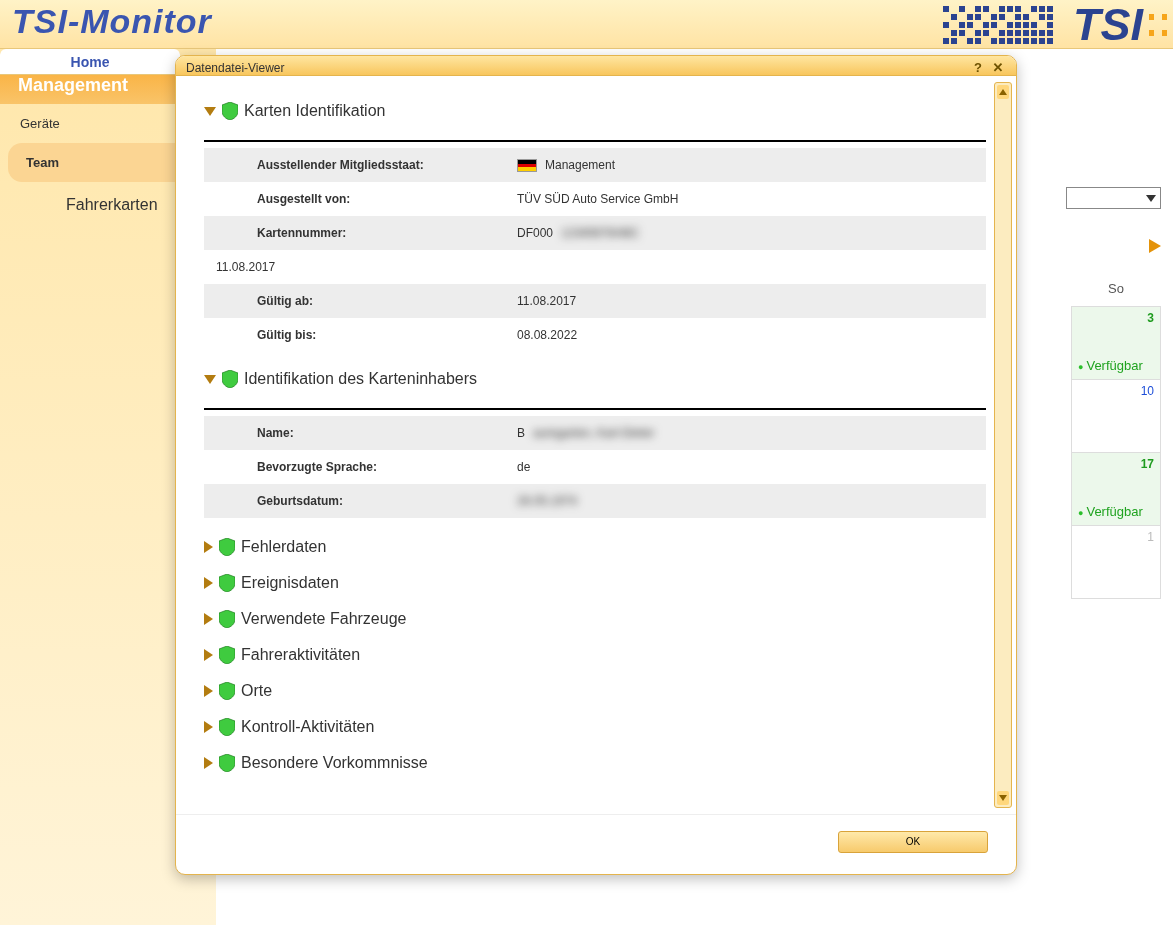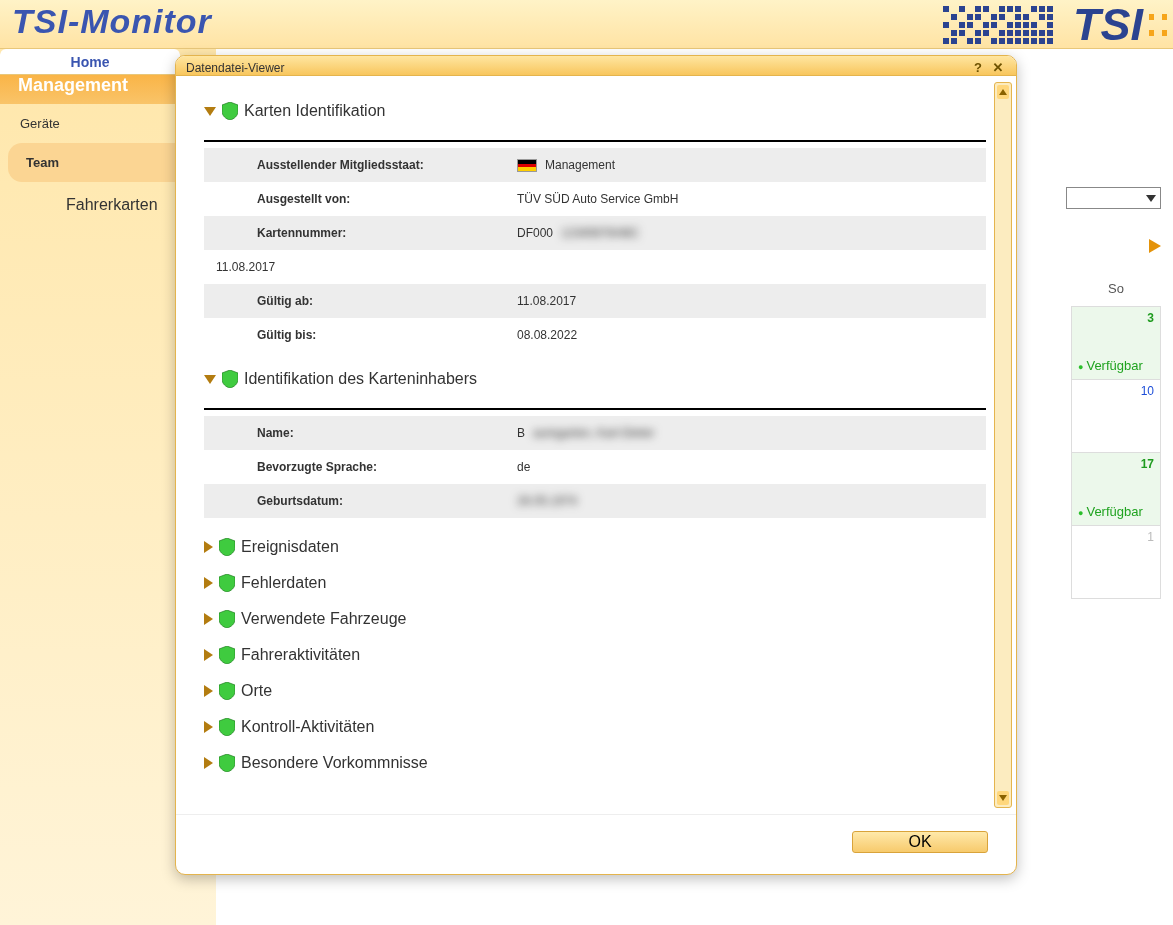--- a/index.html
+++ b/index.html
@@ -63,21 +63,21 @@
 
   .kv-table { width: 100%; margin-top: 6px; margin-bottom: 14px; }
   .kv-row { display:flex; font-size:12px; }
   .kv-row:nth-child(odd) { background:#EDEDED; }
   .kv-row .k { width: 260px; padding: 10px 12px; font-weight: bold; color:#333;margin-left:41px; }
   .kv-row .v { flex:1; padding: 10px 12px; color:#333; display:flex; align-items:center; gap:8px; }
   .blur { filter: blur(4px); user-select:none; }
   .flag-de { width:20px; height:13px; display:inline-block; background: linear-gradient(#000 0 33.3%, #DD0000 33.3% 66.6%, #FFCE00 66.6% 100%); border:1px solid #999; }
 
   .modal-footer { height:54px; border-top:1px solid #eee; display:flex; align-items:center; justify-content:flex-end; padding: 0 28px; }
-  .ok-btn { width: 136px; height: 22px; background: linear-gradient(#FFE9AA,#F7CA6C); border:1px solid #D9A33A; border-radius:3px; font-size:16px; cursor:pointer; }
+  .ok-btn { width: 150px; height: 22px; background: linear-gradient(#FFE9AA,#F7CA6C); border:1px solid #D9A33A; border-radius:3px; font-size:10px; cursor:pointer; }
 
   .content-scroll { position:absolute; left:28px; right:30px; top:22px; bottom:10px; overflow:hidden; }
 
 </style>
 </head>
 <body>
 
 <div class="app">
 
   <div class="topbar">
@@ -310,32 +310,32 @@
         </div>
 
         <div class="sec">
           <div class="sec-head collapsed">
             <span class="tri-right2"></span>
             <span class="shield">
                 <svg width="16" height="18" viewBox="0 0 16 18">
                   <path d="M8 0 L16 3 V9 C16 14 12 17 8 18 C4 17 0 14 0 9 V3 Z" fill="#3FCB3F" stroke="#1E7E1E" stroke-width="0.7"></path>
                 </svg>
               </span>
+            <span>Fehlerdaten</span>
+          </div>
+        </div>
+        <div class="sec">
+          <div class="sec-head collapsed">
+            <span class="tri-right2"></span>
+            <span class="shield">
+                <svg width="16" height="18" viewBox="0 0 16 18">
+                  <path d="M8 0 L16 3 V9 C16 14 12 17 8 18 C4 17 0 14 0 9 V3 Z" fill="#3FCB3F" stroke="#1E7E1E" stroke-width="0.7"></path>
+                </svg>
+              </span>
             <span>Ereignisdaten</span>
-          </div>
-        </div>
-        <div class="sec">
-          <div class="sec-head collapsed">
-            <span class="tri-right2"></span>
-            <span class="shield">
-                <svg width="16" height="18" viewBox="0 0 16 18">
-                  <path d="M8 0 L16 3 V9 C16 14 12 17 8 18 C4 17 0 14 0 9 V3 Z" fill="#3FCB3F" stroke="#1E7E1E" stroke-width="0.7"></path>
-                </svg>
-              </span>
-            <span>Fehlerdaten</span>
           </div>
         </div>
         <div class="sec">
           <div class="sec-head collapsed">
             <span class="tri-right2"></span>
             <span class="shield">
                 <svg width="16" height="18" viewBox="0 0 16 18">
                   <path d="M8 0 L16 3 V9 C16 14 12 17 8 18 C4 17 0 14 0 9 V3 Z" fill="#3FCB3F" stroke="#1E7E1E" stroke-width="0.7"></path>
                 </svg>
               </span>

